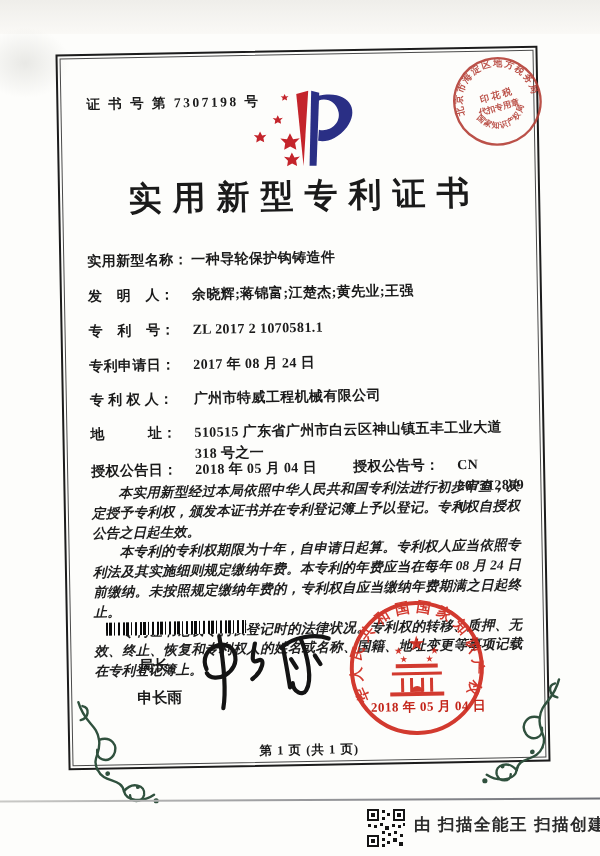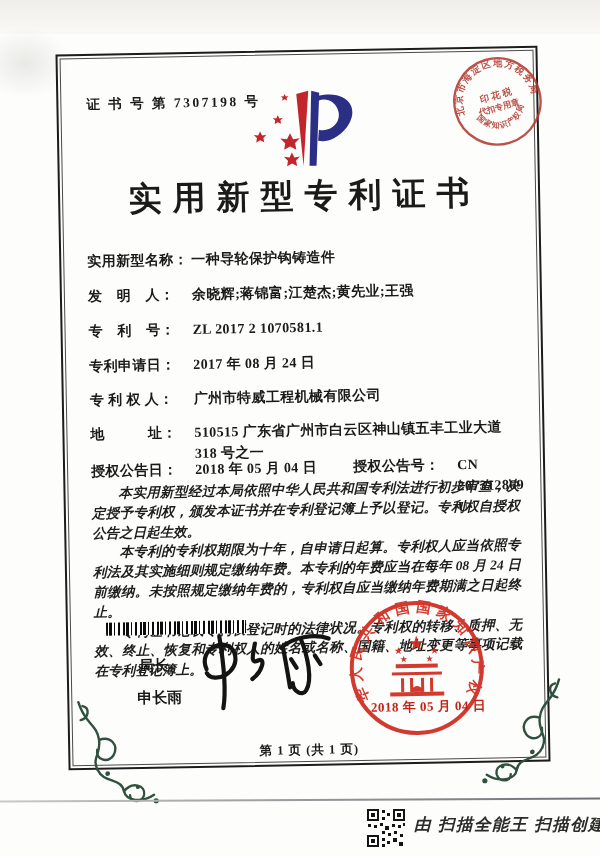--- a/index.html
+++ b/index.html
@@ -56,21 +56,21 @@
   .seal-tax{position:absolute;left:390px;top:4px;width:98px;height:98px;opacity:.88;
     transform:rotate(-15deg);}
 
   .page-ind{position:absolute;left:0;top:690px;width:100%;text-align:center;
     font-size:12.5px;font-weight:600;letter-spacing:1px;}
 
   .orn{position:absolute;}
   .orn-bl{left:-8px;top:642px;width:110px;height:112px;transform:scaleX(-1);}
   .orn-br{left:402px;top:628px;width:100px;height:112px;}
 
-  .footer{position:absolute;left:0;top:802px;width:600px;height:54px;font-style:italic;}
+  .footer{position:absolute;left:0;top:802px;width:600px;height:54px;}
   .qr{position:absolute;left:366px;top:6px;width:40px;height:40px;}
   .scan-credit{position:absolute;left:414px;top:12px;font-size:16.5px;font-weight:600;
     color:#2b2b2b;letter-spacing:1.5px;
     font-family:"Liberation Sans","DejaVu Sans",sans-serif;white-space:nowrap;}
 </style>
 </head>
 <body>
 
 <div class="scan-top"></div>
 <div class="smudge"></div>

